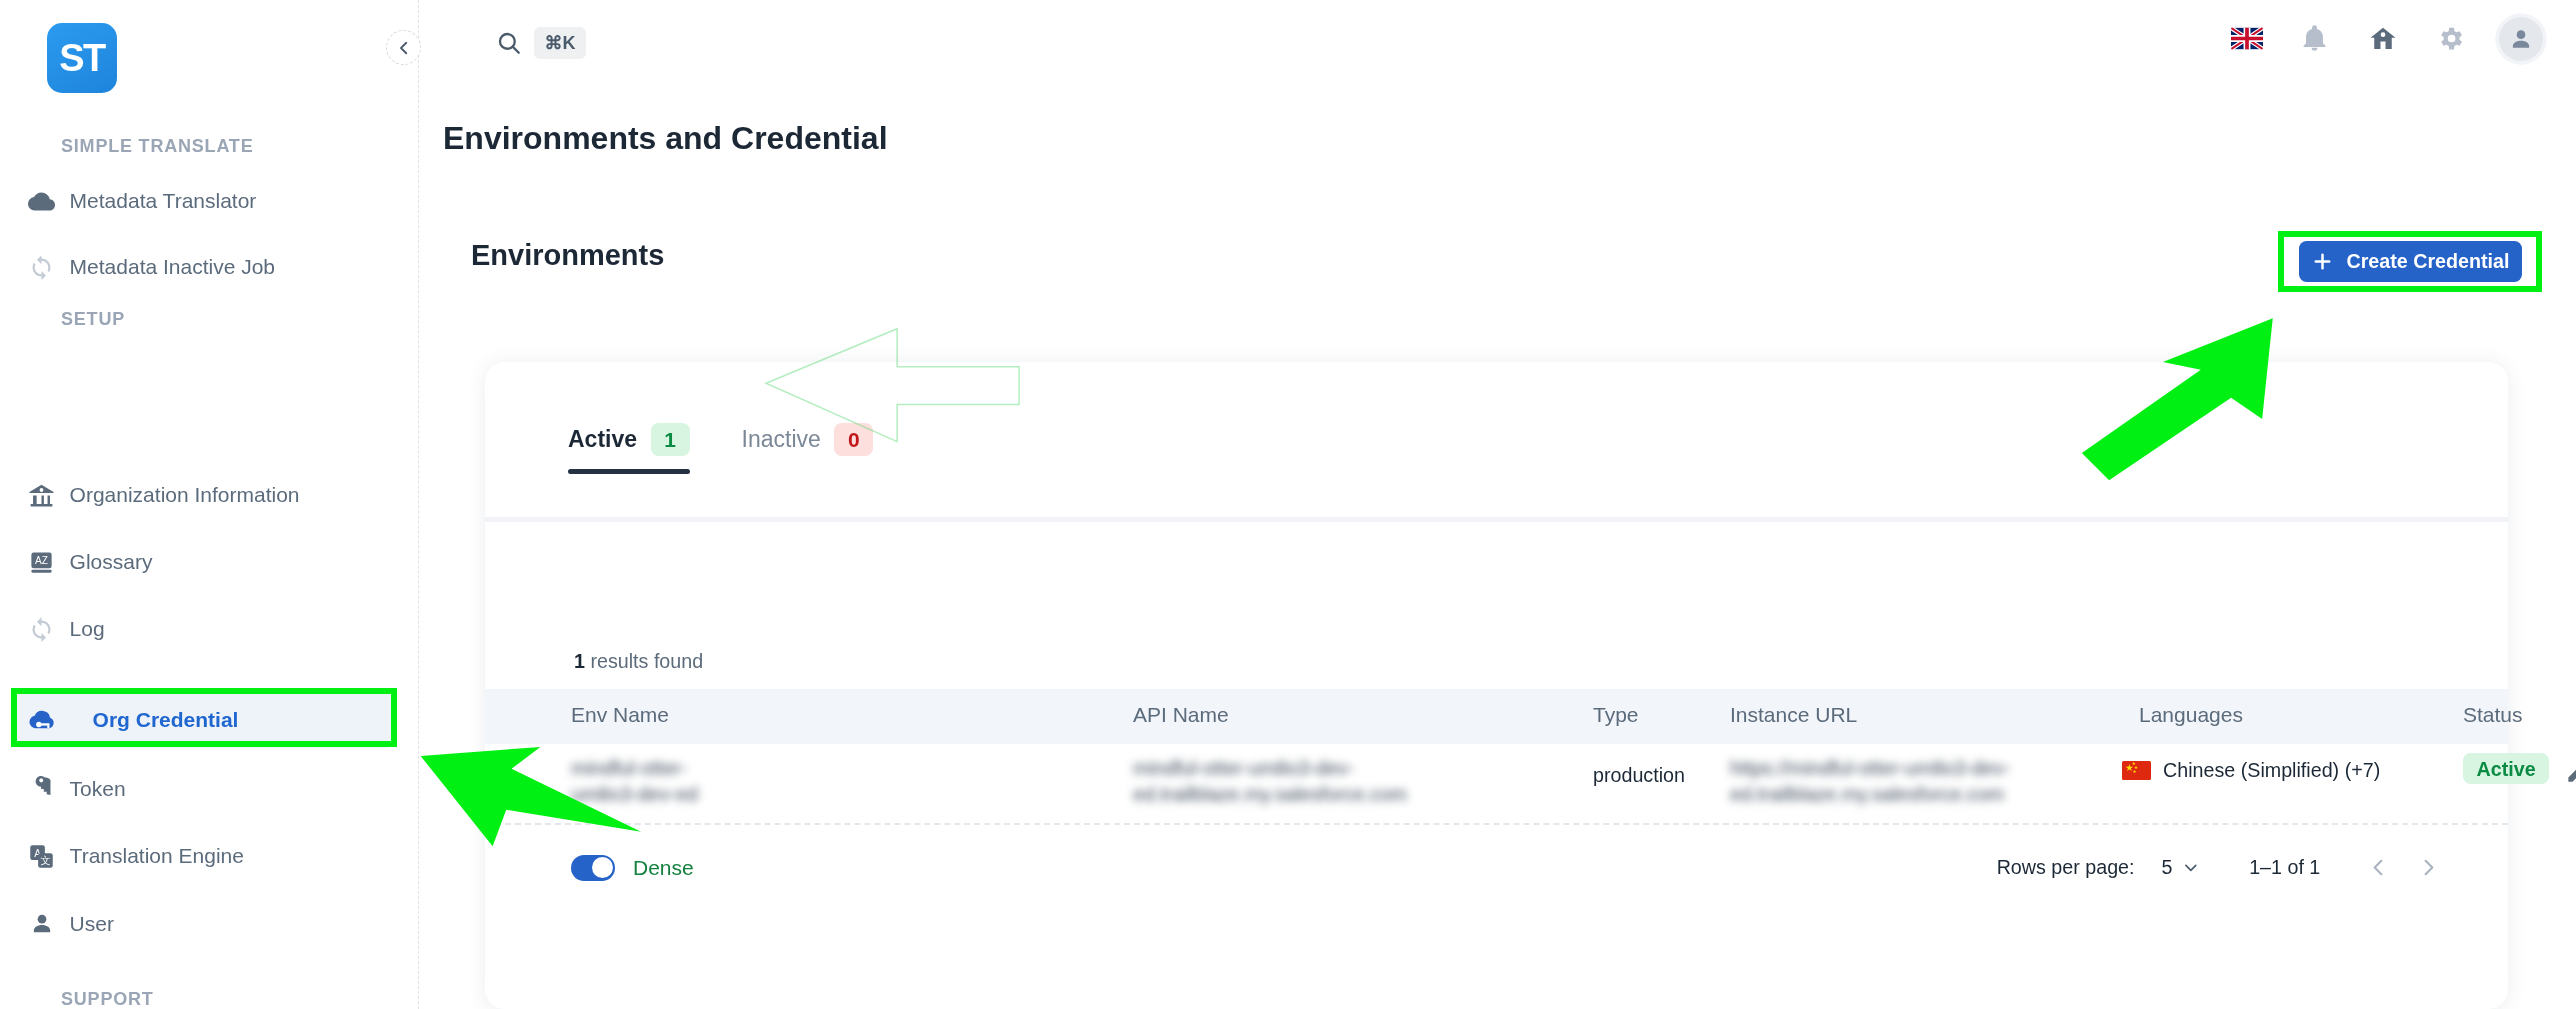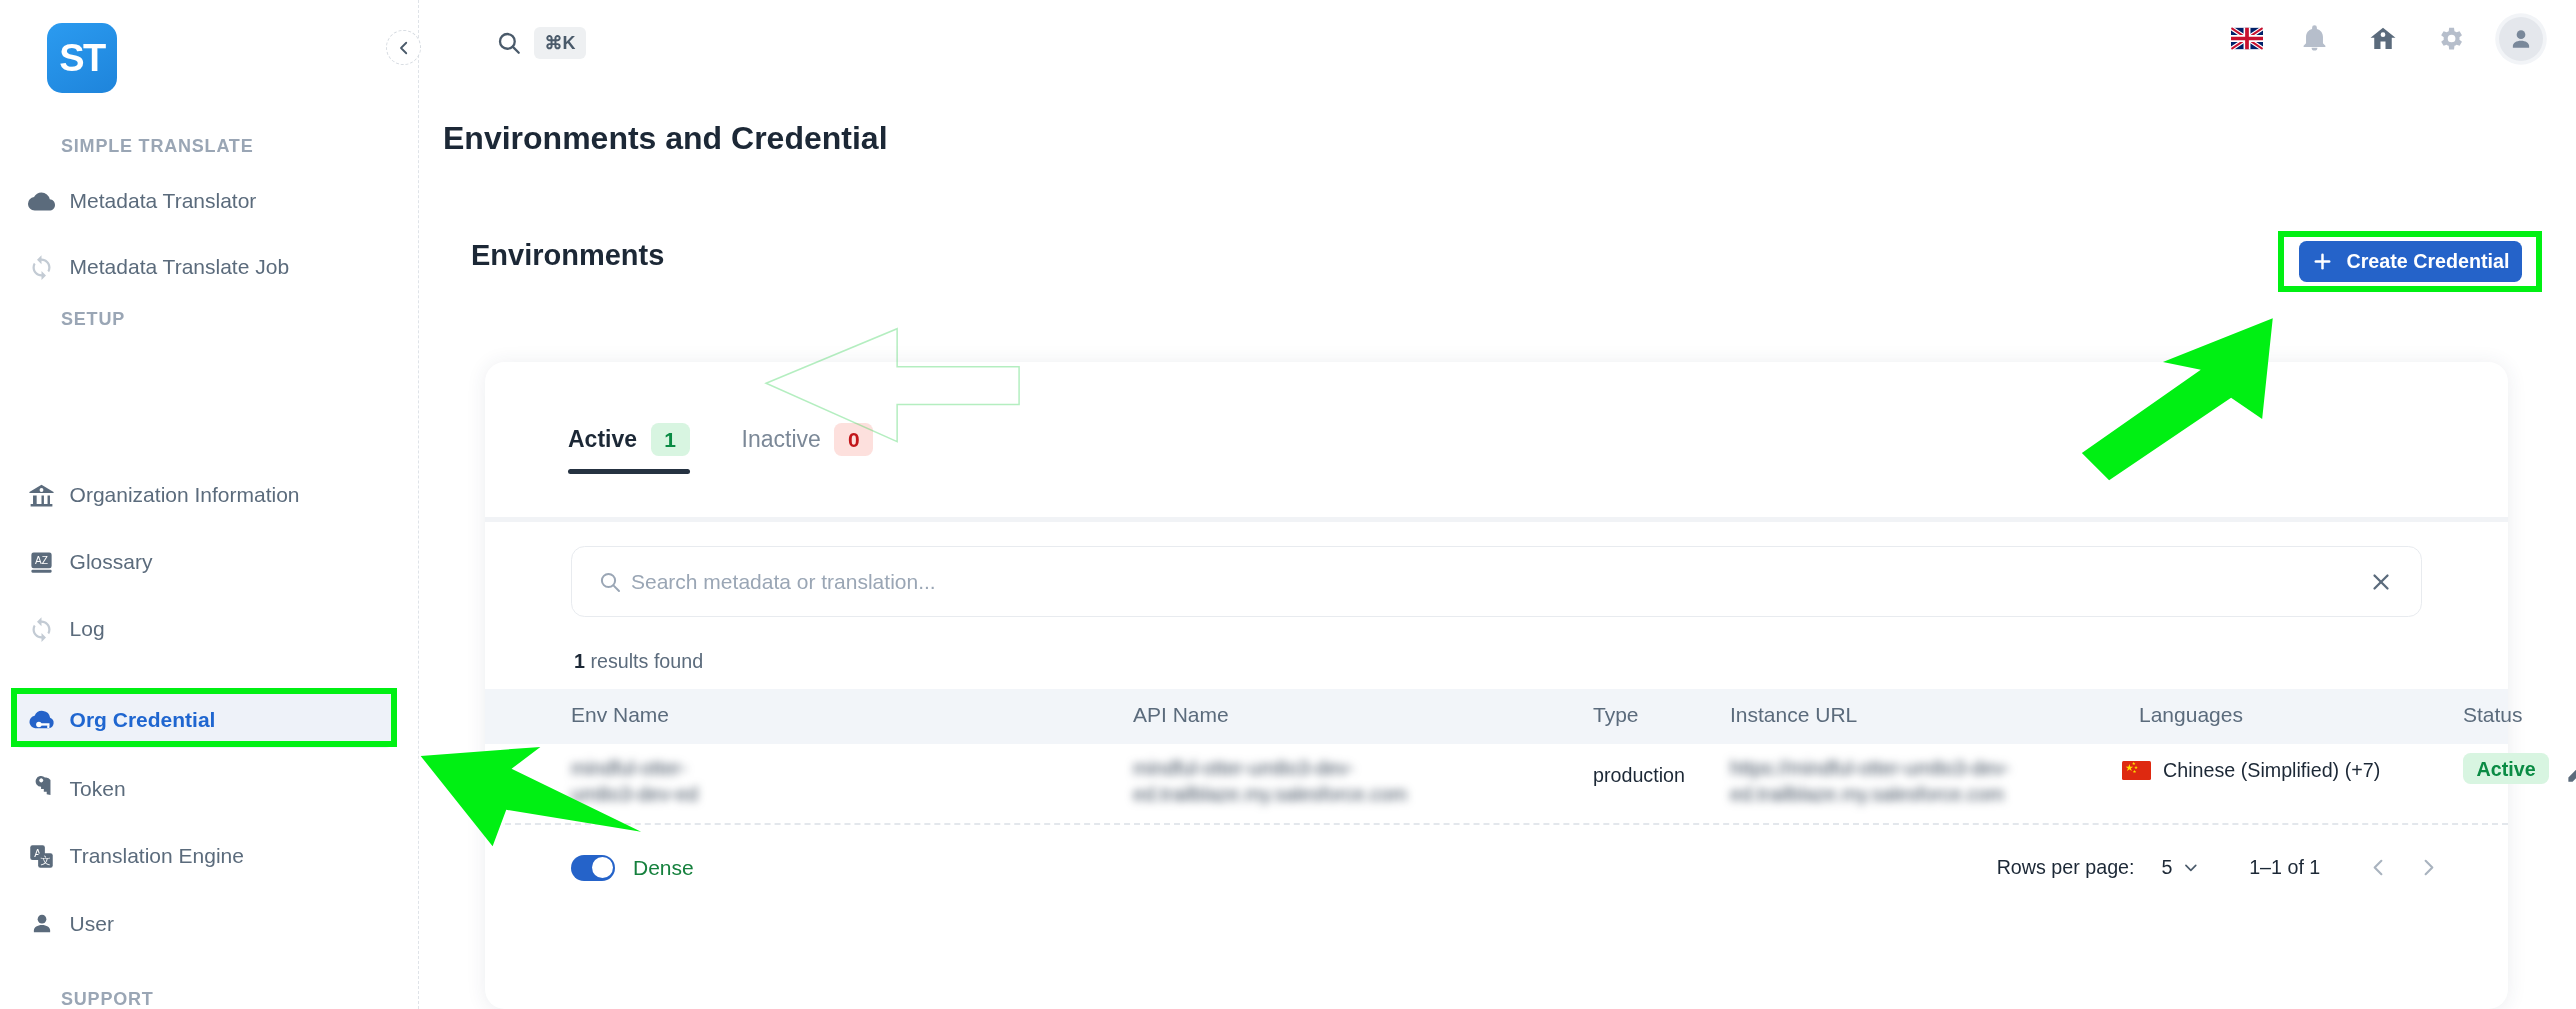--- a/index.html
+++ b/index.html
@@ -29,21 +29,21 @@
   .nav-section-label {
     position:absolute; left: 33px; font-size: 18px; font-weight: bold;
     color: #9aa6b5; letter-spacing: 0.8px; margin-left: 28px;
   }
   .nav-item {
     position:absolute; left: 13.6px; width: 379px; height: 56px;
     display:flex; align-items:center; border-radius: 7.6px;
   }
   .nav-item .ico { width: 56px; display:flex; align-items:center; justify-content:center; }
   .nav-item .lbl { font-size: 21px; color: #5b6b7c; }
-  .nav-item.active { background:#eef2f9; }
+  .nav-item.active { background:#eef2f9;gap:23px; }
   .nav-item.active .lbl { color:#1f66d0; font-weight:bold; }
   svg { display:block; }
 
   
   #topbar { position:absolute; left:419px; top:0; width:2157px; height:95px; background:#fff; }
   .collapse-btn {
     position:absolute; left:-33px; top:30px; width:35px; height:35px;
     border-radius:50%; border:1.5px dashed #d6dbe1; background:#fff;
     display:flex; align-items:center; justify-content:center;
   }
@@ -176,21 +176,21 @@
       </span>
       <span class="lbl">Metadata Translator</span>
     </div>
 
     <div class="nav-item" style="top:239px;">
       <span class="ico">
         <svg width="27" height="27" viewBox="0 0 24 24" fill="#c3cbd4">
             <path d="M12 4V1L8 5l4 4V6c3.31 0 6 2.69 6 6 0 1.01-.25 1.97-.7 2.8l1.46 1.46A7.93 7.93 0 0 0 20 12c0-4.42-3.58-8-8-8zm0 14c-3.31 0-6-2.69-6-6 0-1.01.25-1.97.7-2.8L5.24 7.74A7.93 7.93 0 0 0 4 12c0 4.42 3.58 8 8 8v3l4-4-4-4v3z"></path>
           </svg>
       </span>
-      <span class="lbl">Metadata Translate Job</span>
+      <span class="lbl">Metadata Inactive Job</span>
     </div>
 
     <div class="nav-section-label" style="top:309px;">SETUP</div>
 
 
     <div class="nav-item" style="top:467px;">
       <span class="ico">
         <svg width="29" height="29" viewBox="0 0 24 24" fill="#5b6b7c">
             <path d="M12 3L2 9v1h20V9L12 3zm-7 9v7H3v2h18v-2h-2v-7h-2v7h-3v-7h-2v7H8v-7H5zm7-6.2a1.6 1.6 0 1 1 0 3.2 1.6 1.6 0 0 1 0-3.2z"></path>
           </svg>
@@ -339,35 +339,20 @@
         <span class="t-lbl">Active</span>
         <span class="pill green">1</span>
       </div>
       <div class="tab">
         <span class="t-lbl">Inactive</span>
         <span class="pill red">0</span>
       </div>
     </div>
     <div id="tab-divider"></div>
 
-    <div id="search-box">
-      <span style="margin-left:26px;">
-        <svg width="24" height="24" viewBox="0 0 24 24" fill="none" stroke="#9aa6b5" stroke-width="2" stroke-linecap="round">
-            <circle cx="10.5" cy="10.5" r="6.6"></circle>
-            <line x1="15.4" y1="15.4" x2="21" y2="21"></line>
-          </svg>
-      </span>
-      <span class="sph">Search metadata or translation...</span>
-      <span id="search-clear">
-        <svg width="26" height="26" viewBox="0 0 24 24" fill="none" stroke="#5b6b7c" stroke-width="2.1" stroke-linecap="round">
-            <line x1="6" y1="6" x2="18" y2="18"></line>
-            <line x1="18" y1="6" x2="6" y2="18"></line>
-          </svg>
-      </span>
-    </div>
 
     <div id="results-found">
       <b>1</b>
       <span>results found</span>
     </div>
 
     <div id="thead">
       <span class="th" style="left:86px;">Env Name</span>
       <span class="th" style="left:648px;">API Name</span>
       <span class="th" style="left:1108px;">Type</span>

